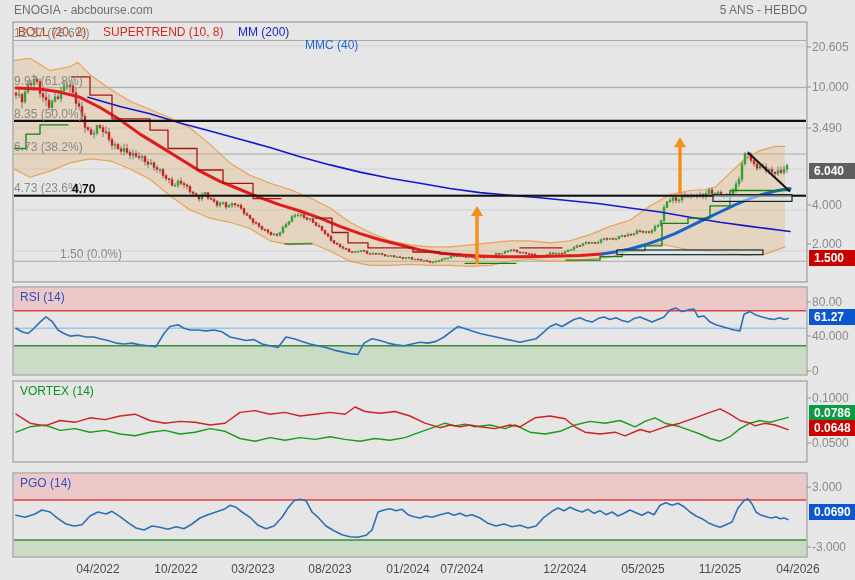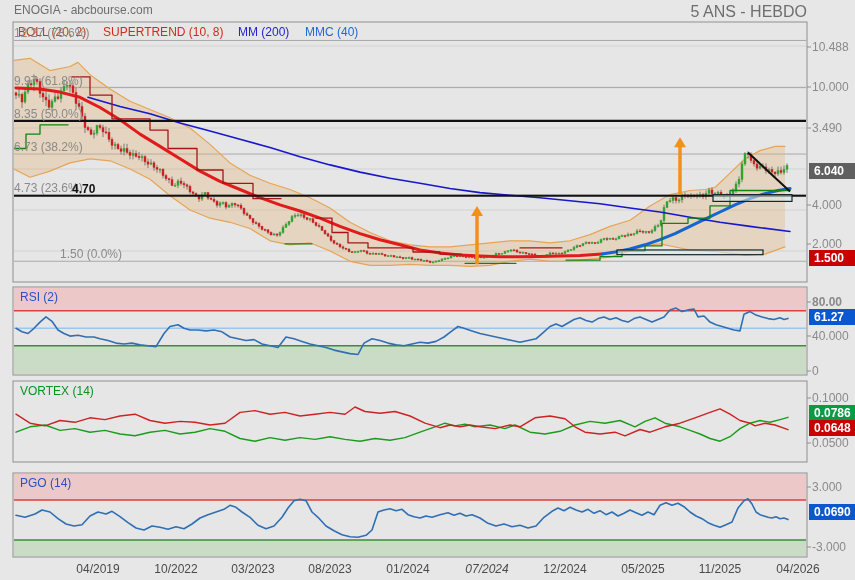--- a/index.html
+++ b/index.html
@@ -1,20 +1,20 @@
 <!DOCTYPE html>
 <html><head>
 <meta charset="utf-8">
 <style>
   html,body{margin:0;padding:0;background:#e7e7e7;}
   #stage{position:relative;width:855px;height:580px;background:#e7e7e7;overflow:hidden;
          font-family:"Liberation Sans", sans-serif;}
   #chart{position:absolute;left:0;top:0;}
   .hdr-left{position:absolute;left:14px;top:3px;font-size:12px;color:#6e6e6e;}
-  .hdr-right{position:absolute;right:48px;top:3px;font-size:16px;color:#6e6e6e;}
+  .hdr-right{position:absolute;right:48px;top:3px;font-size:12px;color:#6e6e6e;}
   .legend-item{position:absolute;top:25px;font-size:12px;white-space:nowrap;}
   .fib-label{position:absolute;font-size:12px;color:#8a8a8a;white-space:nowrap;}
   .price-label{position:absolute;font-size:12px;color:#111;font-weight:bold;white-space:nowrap;}
   .ptitle{position:absolute;font-size:12px;font-weight:normal;}
   .ytick{position:absolute;left:812px;font-size:12px;color:#8a8a8a;white-space:nowrap;}
   .ybadge{position:absolute;left:809px;width:44px;height:16px;line-height:16px;
           font-size:12px;font-weight:bold;color:#fff;padding-left:5px;white-space:nowrap;}
   .xlabel{position:absolute;width:60px;text-align:center;font-size:12px;color:#4a4a4a;}
   .plot-hit{position:absolute;background:transparent;}
 </style>
@@ -643,65 +643,65 @@
         <line x1="807" y1="443" x2="811" y2="443" stroke="#8f8f8f" stroke-width="1"></line>
         <line x1="807" y1="487" x2="811" y2="487" stroke="#8f8f8f" stroke-width="1"></line>
         <line x1="807" y1="547" x2="811" y2="547" stroke="#8f8f8f" stroke-width="1"></line>
       </g>
     </svg>
 
   <div id="legend">
       <div class="legend-item" style="left: 18px; color: #c2410c;">BOLL (20, 2)</div>
       <div class="legend-item" style="left: 103px; color: rgb(214, 40, 26);">SUPERTREND (10, 8)</div>
       <div class="legend-item" style="left: 238px; color: rgb(35, 35, 204);">MM (200)</div>
-      <div class="legend-item" style="left: 305px; color: rgb(26, 106, 212);">MMC (40)</div>
+      <div class="legend-item" style="left: 305px; color: rgb(26, 106, 212); margin-top: 13px;">MMC (40)</div>
     </div>
   <div id="fibs">
       <div class="fib-label" style="left: 14px; top: 26.465px;">12.27  (78.6%)</div>
       <div class="fib-label" style="left: 14px; top: 73.615px;">9.97  (61.8%)</div>
       <div class="fib-label" style="left: 14px; top: 106.825px;">8.35  (50.0%)</div>
       <div class="fib-label" style="left: 14px; top: 140.035px;">6.73  (38.2%)</div>
       <div class="fib-label" style="left: 14px; top: 181.035px;">4.73  (23.6%)</div>
       <div class="fib-label" style="left: 14px; top: 247.25px; margin-left: 46px;">1.50  (0.0%)</div>
       <div class="price-label" style="left: 72px; top: 181.65px;">4.70</div>
     </div>
   <div id="gutter">
-      <div class="ytick" style="top: 40px;">10.488</div>
+      <div class="ytick" style="top: 40px;">20.605</div>
       <div class="ytick" style="top: 80px;">10.000</div>
       <div class="ytick" style="top: 121px;">3.490</div>
       <div class="ytick" style="top: 198px;">4.000</div>
       <div class="ytick" style="top: 237px;">2.000</div>
       <div class="ybadge" style="top: 163px; background: rgb(95, 95, 95);">6.040</div>
       <div class="ybadge" style="top: 250px; background: rgb(200, 0, 0);">1.500</div>
-      <div class="ytick" style="top: 295px; font-weight: bold;">80.00</div>
+      <div class="ytick" style="top: 295px;">80.00</div>
       <div class="ytick" style="top: 329px; text-align: center;">40.000</div>
       <div class="ytick" style="top: 364px;">0</div>
       <div class="ybadge" style="top: 309px; background: rgb(11, 87, 207);">61.27</div>
       <div class="ytick" style="top: 391px;">0.1000</div>
       <div class="ytick" style="top: 436px;">0.0500</div>
       <div class="ybadge" style="top: 405px; background: rgb(10, 154, 67);">0.0786</div>
       <div class="ybadge" style="top: 420px; background: rgb(200, 0, 0);">0.0648</div>
       <div class="ytick" style="top: 480px;">3.000</div>
       <div class="ytick" style="top: 540px;">-3.000</div>
       <div class="ybadge" style="top: 504px; background: rgb(11, 87, 207);">0.0690</div>
     </div>
   <div id="xaxis">
-      <div class="xlabel" style="left: 68px; top: 562px;">04/2019</div>
+      <div class="xlabel" style="left: 68px; top: 562px;">04/2022</div>
       <div class="xlabel" style="left: 146px; top: 562px;">10/2022</div>
       <div class="xlabel" style="left: 223px; top: 562px;">03/2023</div>
       <div class="xlabel" style="left: 300px; top: 562px;">08/2023</div>
       <div class="xlabel" style="left: 378px; top: 562px;">01/2024</div>
-      <div class="xlabel" style="left: 457px; top: 562px; font-style: italic;">07/2024</div>
+      <div class="xlabel" style="left: 432px; top: 562px;">07/2024</div>
       <div class="xlabel" style="left: 535px; top: 562px;">12/2024</div>
       <div class="xlabel" style="left: 613px; top: 562px;">05/2025</div>
       <div class="xlabel" style="left: 690px; top: 562px;">11/2025</div>
       <div class="xlabel" style="left: 768px; top: 562px;">04/2026</div>
     </div>
 
-  <div class="ptitle" id="rsi-title" style="left: 20px; top: 290px; color: rgb(43, 80, 200);">RSI (2)</div>
+  <div class="ptitle" id="rsi-title" style="left: 20px; top: 290px; color: rgb(43, 80, 200);">RSI (14)</div>
   <div class="ptitle" id="vortex-title" style="left: 20px; top: 384px; color: rgb(10, 146, 34);">VORTEX (14)</div>
   <div class="ptitle" id="pgo-title" style="left: 20px; top: 476px; color: rgb(43, 80, 200);">PGO (14)</div>
 
   <div class="plot-hit" style="left:13px;top:22px;width:794px;height:260px;"></div>
   <div class="plot-hit" style="left:13px;top:287px;width:794px;height:88px;"></div>
   <div class="plot-hit" style="left:13px;top:381px;width:794px;height:81px;"></div>
   <div class="plot-hit" style="left:13px;top:473px;width:794px;height:84px;"></div>
 </div>
 
 </body></html>

